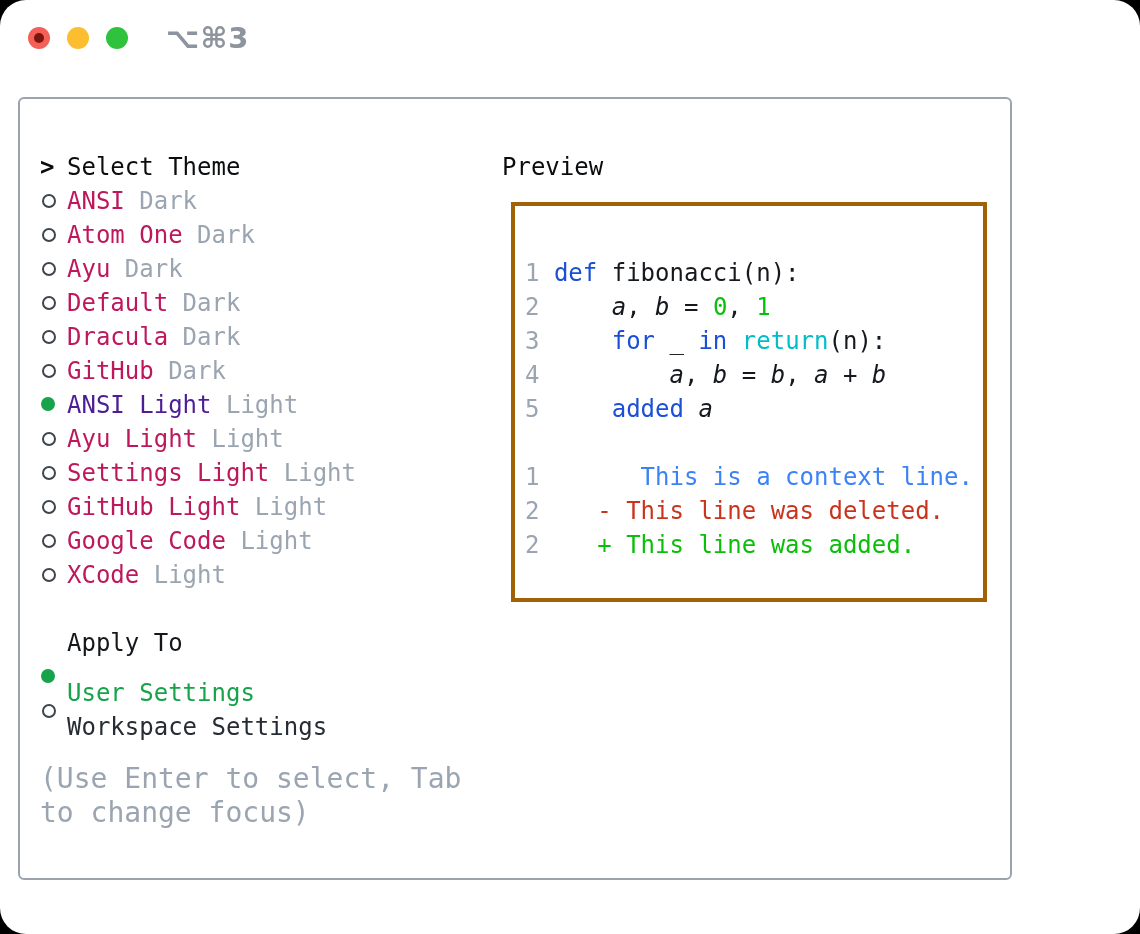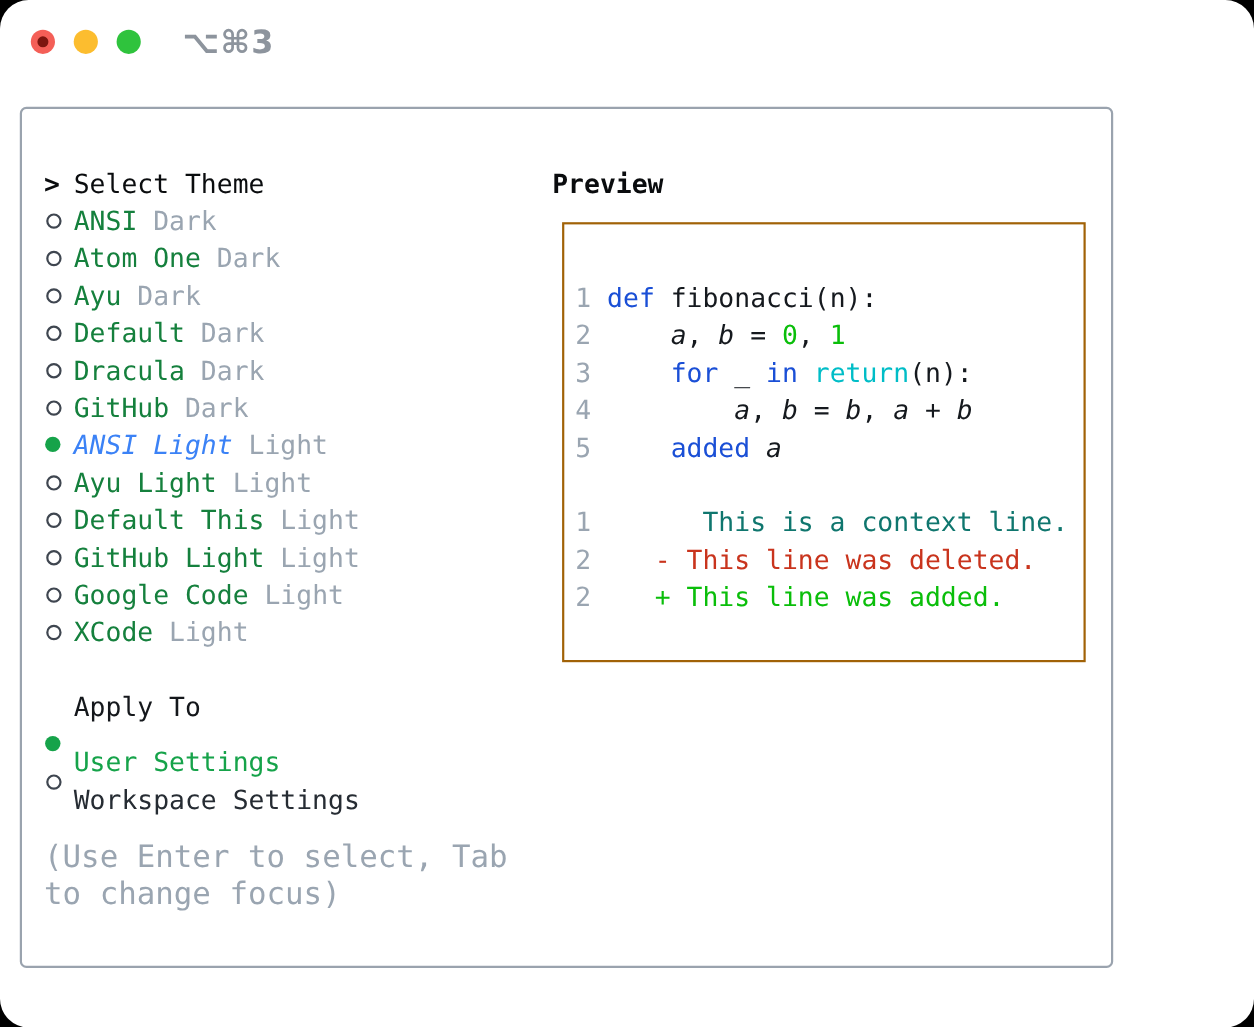--- a/index.html
+++ b/index.html
@@ -43,48 +43,48 @@
   }
   .row{white-space:pre;height:34px;display:flex;align-items:center;}
   .row .gutter{display:inline-block;width:27px;flex:0 0 27px;position:relative;height:34px;}
   .bullet{
     position:absolute;left:2px;top:10px;width:10px;height:10px;
     border:2px solid #3f4650;border-radius:50%;background:transparent;
   }
   .bullet.on{border:0;width:14px;height:14px;top:9px;left:1px;background:#16a34a;}
   .caret{font-weight:bold;color:#0a0c0e;}
   .hdr{font-weight:normal;color:#0a0c0e;}
-  .theme-name{color:#15803d;}
-  .theme-name.sel{color:#3b82f6;font-style:italic;}
+  .theme-name{color:#be185d;}
+  .theme-name.sel{color:#4c1d95;}
   .tag{color:#9aa5b1;}
   .opt-label{color:#262c33;margin-top:32px;}
   .opt-label.sel{color:#16a34a;}
   .spacer{height:34px;}
   .hint{
     color:#9aa5b1;font-size:28px;line-height:34px;width:430px;
     white-space:normal;
   }
   
   .preview-title{
     position:absolute;left:482px;top:51px;
-    font-size:24px;line-height:34px;font-weight:bold;color:#0a0c0e;
+    font-size:24px;line-height:34px;font-weight:normal;color:#0a0c0e;
   }
   .preview-box{
     position:absolute;left:491px;top:103px;width:476px;height:400px;
-    border:2px solid #a16207;box-sizing:border-box;background:#fff;
+    border:4px solid #a16207;box-sizing:border-box;background:#fff;
     padding:50px 0 0 10px;overflow:hidden;
   }
   .code-line{white-space:pre;font-size:24px;line-height:34px;height:34px;color:#15191e;}
   .tok-lnum{color:#9aa5b1;}
   .tok-kw{color:#1a4fd6;}
   .tok-builtin{color:#00bdc7;}
   .tok-numlit{color:#0abe0a;}
   .tok-var{color:#15191e;font-style:italic;}
   .tok-plain{color:#15191e;}
-  .tok-ctx{color:#0f766e;}
+  .tok-ctx{color:#3b82f6;}
   .tok-del{color:#c9341d;}
   .tok-add{color:#0abe0a;}
 </style>
 </head>
 <body>
 
 <div class="window">
 
   <div class="titlebar">
     <span class="traffic red">
@@ -104,21 +104,21 @@
       </div>
       <div id="theme-list">
           <div class="row"><span class="gutter"><span class="bullet"></span></span><span class="theme-name">ANSI</span><span class="tag"> Dark</span></div>
           <div class="row"><span class="gutter"><span class="bullet"></span></span><span class="theme-name">Atom One</span><span class="tag"> Dark</span></div>
           <div class="row"><span class="gutter"><span class="bullet"></span></span><span class="theme-name">Ayu</span><span class="tag"> Dark</span></div>
           <div class="row"><span class="gutter"><span class="bullet"></span></span><span class="theme-name">Default</span><span class="tag"> Dark</span></div>
           <div class="row"><span class="gutter"><span class="bullet"></span></span><span class="theme-name">Dracula</span><span class="tag"> Dark</span></div>
           <div class="row"><span class="gutter"><span class="bullet"></span></span><span class="theme-name">GitHub</span><span class="tag"> Dark</span></div>
           <div class="row"><span class="gutter"><span class="bullet on"></span></span><span class="theme-name sel">ANSI Light</span><span class="tag"> Light</span></div>
           <div class="row"><span class="gutter"><span class="bullet"></span></span><span class="theme-name">Ayu Light</span><span class="tag"> Light</span></div>
-          <div class="row"><span class="gutter"><span class="bullet"></span></span><span class="theme-name">Default This</span><span class="tag"> Light</span></div>
+          <div class="row"><span class="gutter"><span class="bullet"></span></span><span class="theme-name">Settings Light</span><span class="tag"> Light</span></div>
           <div class="row"><span class="gutter"><span class="bullet"></span></span><span class="theme-name">GitHub Light</span><span class="tag"> Light</span></div>
           <div class="row"><span class="gutter"><span class="bullet"></span></span><span class="theme-name">Google Code</span><span class="tag"> Light</span></div>
           <div class="row"><span class="gutter"><span class="bullet"></span></span><span class="theme-name">XCode</span><span class="tag"> Light</span></div>
         </div>
 
       <div class="spacer"></div>
 
       <div class="row">
         <span class="gutter"></span>
         <span class="hdr" style="font-weight:normal;color:#14171b;">Apply To</span>

